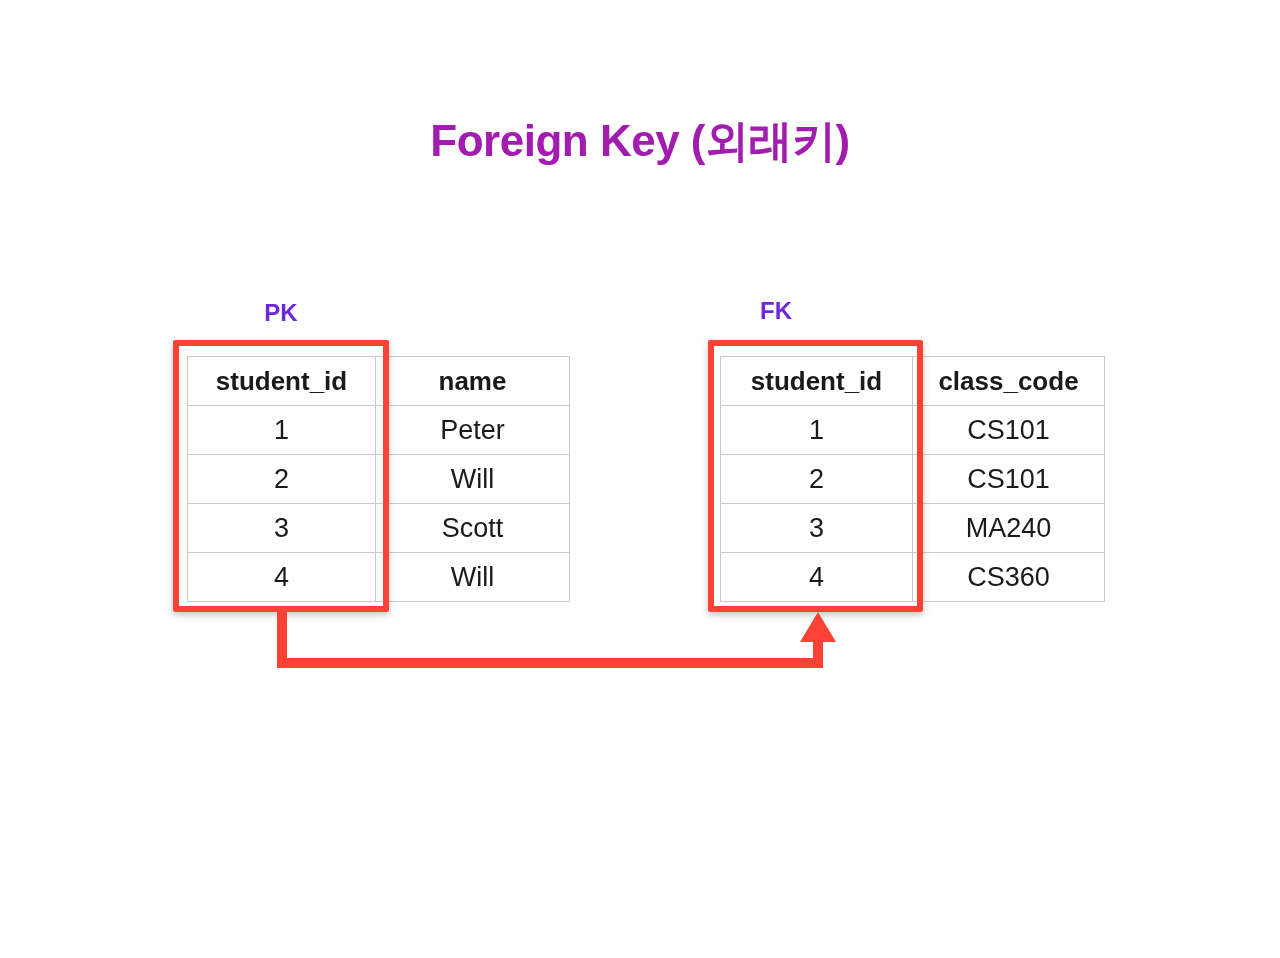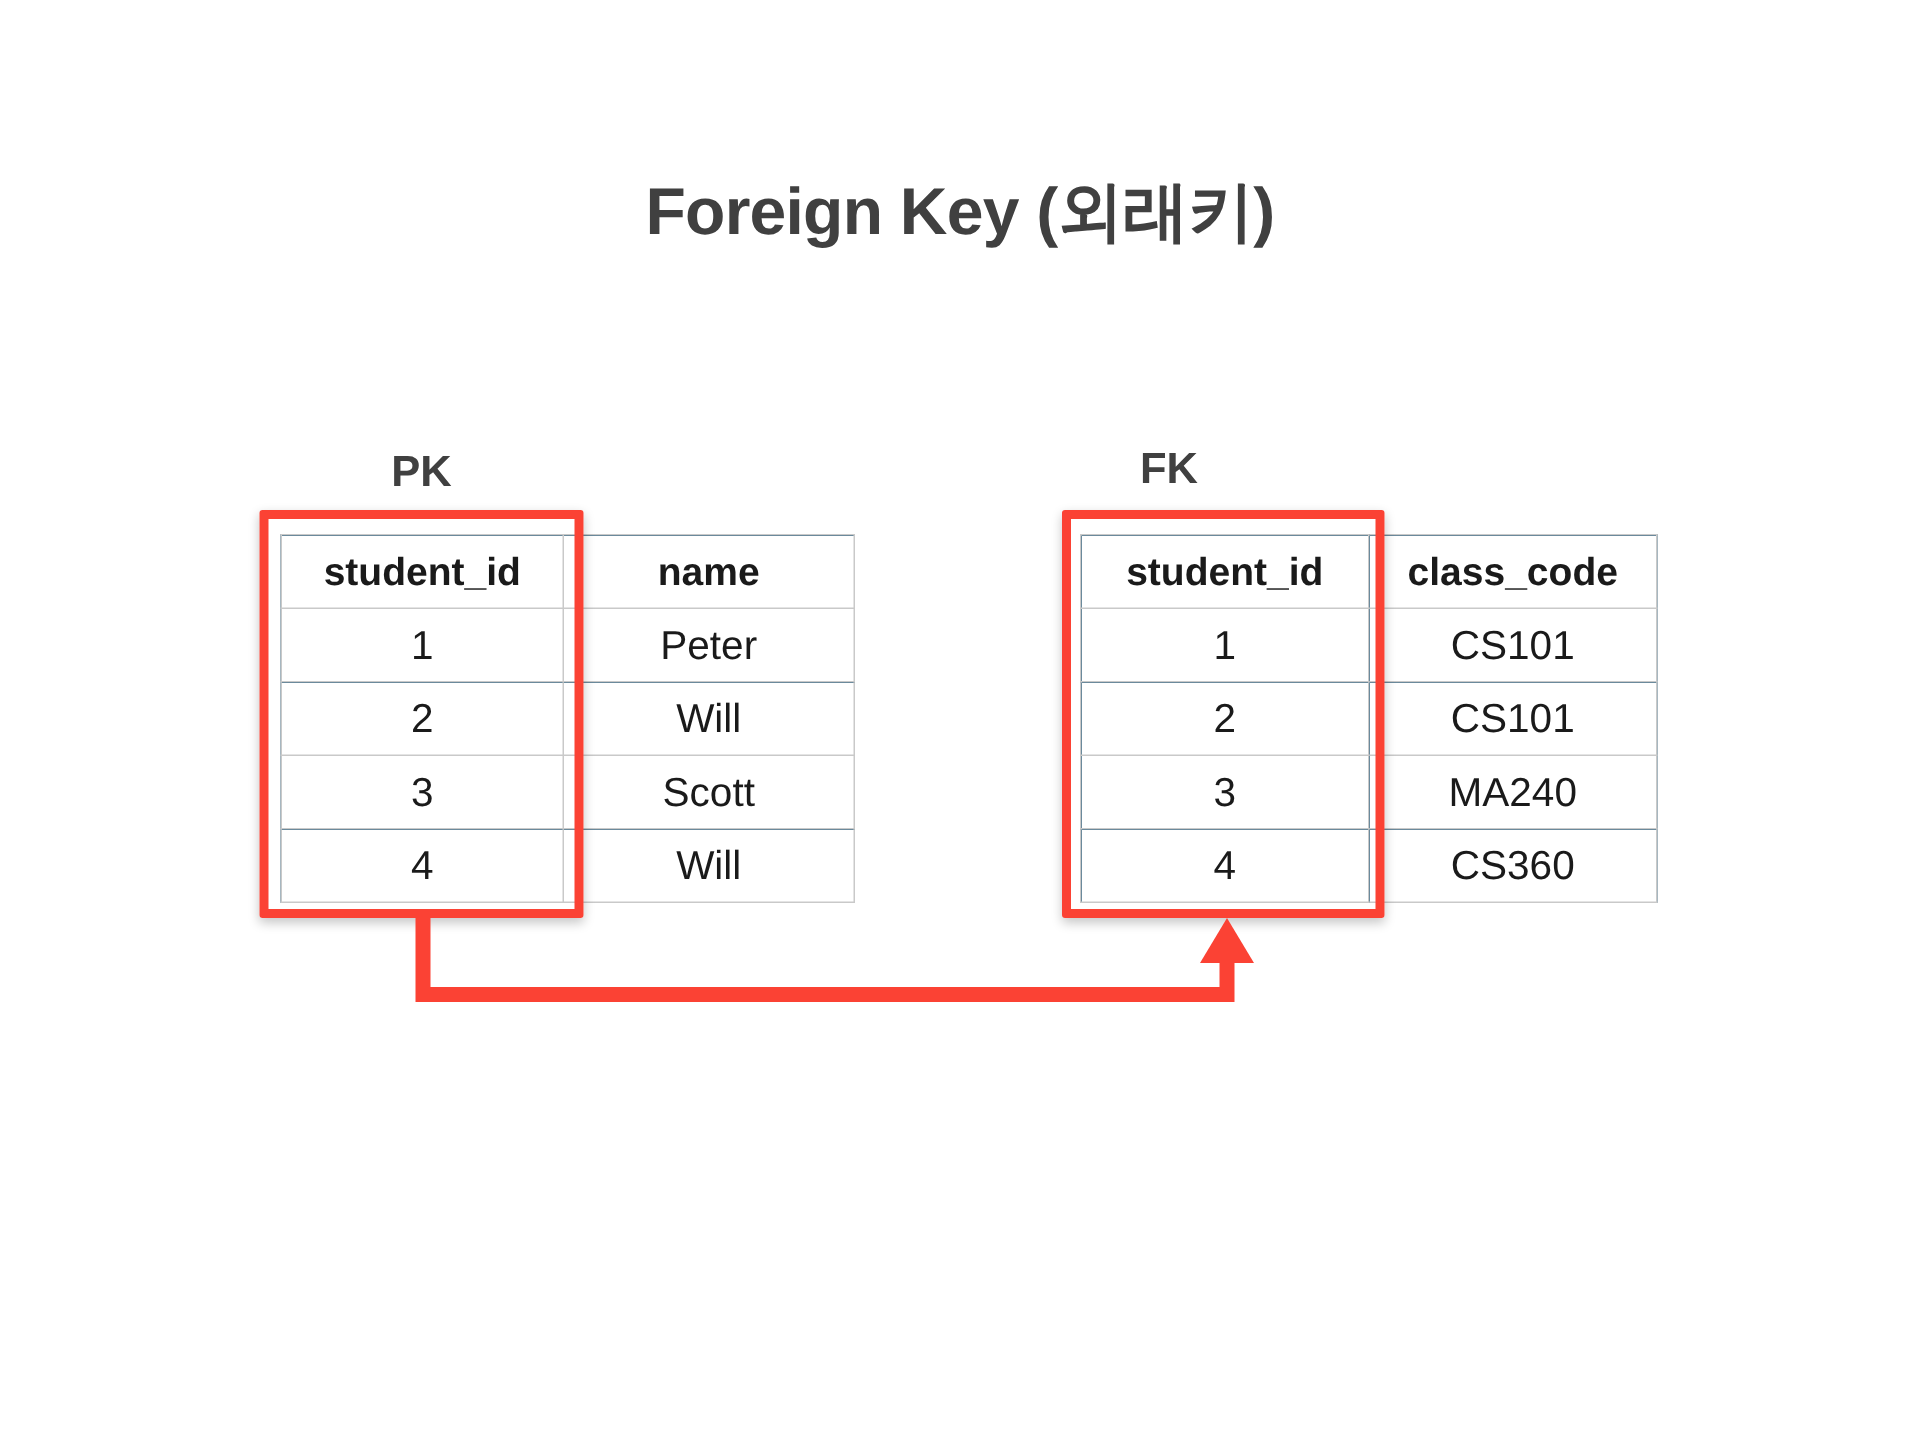--- a/index.html
+++ b/index.html
@@ -19,30 +19,30 @@
   
   .slide-title {
     position: absolute;
     top: 112px;
     left: 0;
     width: 1280px;
     text-align: center;
     font-size: 44px;
     font-weight: bold;
     letter-spacing: -0.5px;
-    color: #404040;
+    color: #a21caf;
     white-space: nowrap;
   }
 
   
   .db-table {
     position: absolute;
     border-collapse: collapse;
     table-layout: fixed;
-    background: #0c4a6e;
+    background: #a16207;
   }
   .db-table td, .db-table th {
     border: 1px solid #c9c9c9;
     height: 48px;
     padding: 0 4px;
     text-align: center;
     vertical-align: middle;
     font-size: 27px;
     font-weight: normal;
     color: #1a1a1a;
@@ -74,23 +74,23 @@
     background: transparent;
     box-shadow: 0 3px 7px rgba(0,0,0,0.22);
     pointer-events: none;
   }
   #pk-box { left: 173px; top: 340px; width: 216px; height: 272px; }
   #fk-box { left: 708px; top: 340px; width: 215px; height: 272px; }
 
   
   .key-label {
     position: absolute;
-    font-size: 29px;
+    font-size: 24px;
     font-weight: bold;
-    color: #404040;
+    color: #6d28d9;
     letter-spacing: 0px;
     white-space: nowrap;
   }
   #pk-label { left: 225px; top: 299px; width: 112px; text-align: center; }
   #fk-label { left: 760px; top: 297px; width: 108px; }
 
   
   #fk-connector {
     position: absolute;
     left: 250px;

